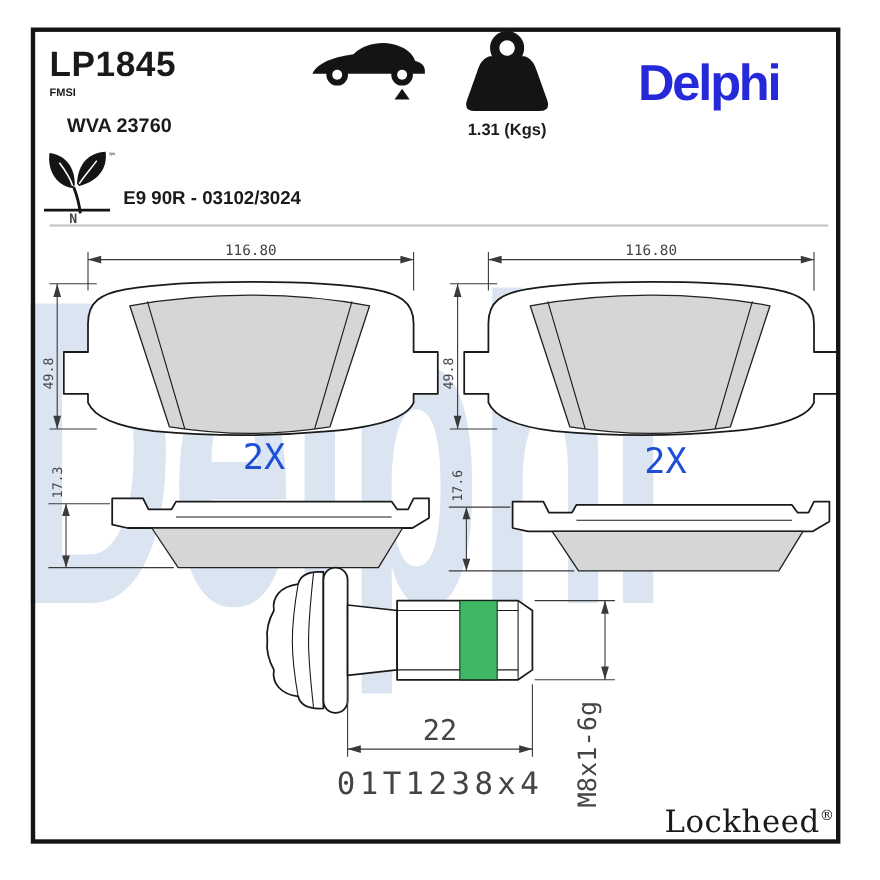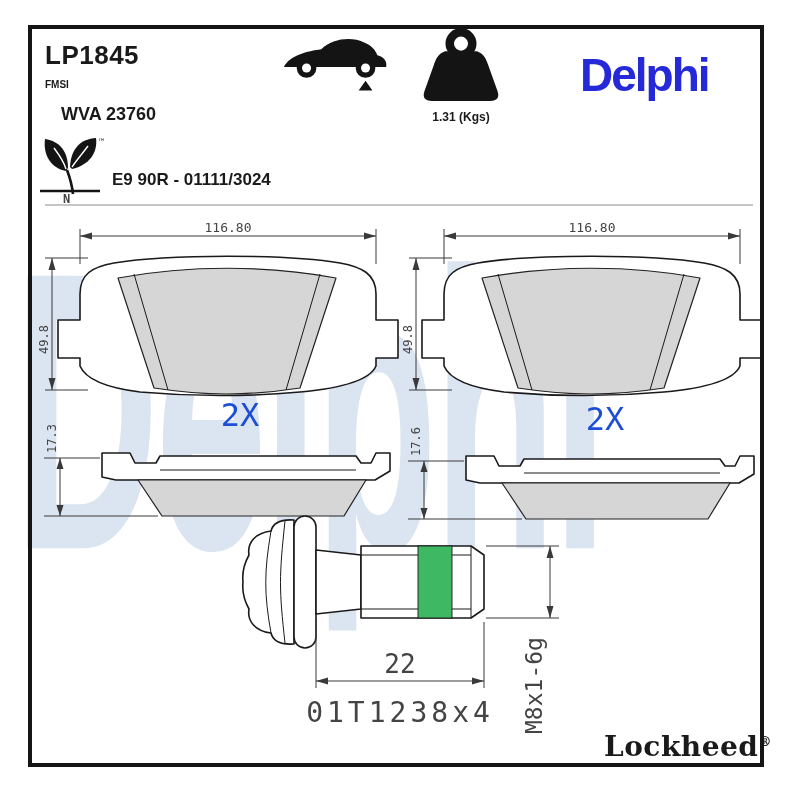--- a/index.html
+++ b/index.html
@@ -1,37 +1,37 @@
 <!DOCTYPE html>
 <html><head>
 <meta charset="utf-8">
 <style>
   html,body{margin:0;padding:0;background:#ffffff;}
   .page{position:relative;width:800px;height:800px;background:#ffffff;overflow:hidden;
         font-family:"Liberation Sans",sans-serif;color:#1a1a1a;}
   .frame{position:absolute;left:28px;top:25px;width:736px;height:742px;
          border:4px solid #141414;box-sizing:border-box;background:transparent;z-index:3;pointer-events:none;}
   .abs{position:absolute;}
-  .part-number{left:45px;top:40px;font-size:26px;font-weight:bold;letter-spacing:.5px;z-index:4;}
+  .part-number{left:45px;top:40px;font-size:32px;font-weight:bold;letter-spacing:.5px;z-index:4;}
   .fmsi{left:45px;top:79px;font-size:10px;font-weight:bold;z-index:4;}
   .wva{left:45px;top:104px;font-size:18px;font-weight:bold;z-index:4;margin-left:16px;}
   .car-icon{left:280px;top:34px;width:118px;height:60px;z-index:4;}
   .weight-icon{left:414px;top:28px;width:94px;height:82px;z-index:4;}
-  .weight-caption{left:398px;top:110px;width:126px;text-align:center;font-size:12px;font-weight:bold;z-index:4;}
+  .weight-caption{left:398px;top:110px;width:126px;text-align:center;font-size:15px;font-weight:bold;z-index:4;}
   .delphi-logo{left:580px;top:48px;font-size:46px;font-weight:bold;color:#2629d8;letter-spacing:-2px;z-index:4;}
   .eco-icon{left:36px;top:134px;width:74px;height:70px;z-index:4;}
   .homologation{left:112px;top:170px;font-size:17px;font-weight:bold;z-index:4;}
   .separator{left:45px;top:204px;width:708px;height:2px;background:#c6c6c6;z-index:1;}
   .watermark{left:14px;top:213px;font-size:300px;line-height:1;font-weight:bold;color:#dbe4f1;
              letter-spacing:-6px;white-space:nowrap;transform:scale(0.67,1.32);transform-origin:left top;
              z-index:0;user-select:none;}
   .draw{z-index:2;}
   .qty{width:90px;text-align:center;font-size:32px;color:#1d4ed8;
        font-family:"DejaVu Sans Mono",monospace;z-index:2;}
-  .lockheed{left:604px;top:730px;font-family:"DejaVu Serif",serif;font-weight:bold;
+  .lockheed{left:604px;top:730px;font-family:"DejaVu Serif",serif;font-weight:normal;
             font-size:28px;letter-spacing:.5px;z-index:4;}
   .lockheed sup{font-size:13px;}
   svg text{font-family:"DejaVu Sans Mono",monospace;fill:#444;}
   svg .part{fill:#ffffff;stroke:#1a1a1a;stroke-width:1.6;stroke-linejoin:round;}
   svg .pad{fill:#d6d6d6;stroke:#222;stroke-width:1.2;stroke-linejoin:round;}
   svg .dimline{stroke:#3a3a3a;stroke-width:1;fill:none;}
   svg .thin{stroke:#1a1a1a;stroke-width:1;fill:none;}
   svg .arrow{fill:#3a3a3a;stroke:none;}
   svg .ink{fill:#141414;stroke:none;}
 </style>
@@ -68,21 +68,21 @@
   <svg class="abs eco-icon" viewBox="0 0 74 70">
     <path class="ink" d="M30,37 C14,34 7,20 9,5 C24,7 32,18 32,34 Z"></path>
     <path class="ink" d="M34,33 C35,14 45,5 60,4 C62,19 53,31 36,35 Z"></path>
     <path d="M18,14 C24,22 28,28 30,35" fill="none" stroke="#ffffff" stroke-width="1.4"></path>
     <path d="M52,12 C46,20 40,27 36,33" fill="none" stroke="#ffffff" stroke-width="1.4"></path>
     <path d="M31,36 C34,44 36,50 37,60" fill="none" stroke="#141414" stroke-width="2.6"></path>
     <text x="63" y="11" font-size="9" fill="#141414">™</text>
     <line x1="4" y1="57" x2="64" y2="57" stroke="#141414" stroke-width="2.6"></line>
     <text x="27" y="69" font-size="12" font-weight="bold" fill="#141414" font-family="Liberation Sans,sans-serif">N</text>
   </svg>
-  <div class="abs homologation">E9 90R - 01111/3024</div>
+  <div class="abs homologation">E9 90R - 03102/3024</div>
 
   <svg class="abs draw" style="left:38px;top:220px;width:365px;height:190px" viewBox="0 0 365 190">
     <line class="dimline" x1="42" y1="16" x2="338" y2="16"></line>
     <polygon class="arrow" points="42,16 54,12.5 54,19.5"></polygon>
     <polygon class="arrow" points="338,16 326,12.5 326,19.5"></polygon>
     <line class="dimline" x1="42" y1="9" x2="42" y2="44"></line>
     <line class="dimline" x1="338" y1="9" x2="338" y2="44"></line>
     <text x="190" y="12" text-anchor="middle" font-size="13">116.80</text>
     <line class="dimline" x1="14" y1="38" x2="14" y2="170"></line>
     <polygon class="arrow" points="14,38 10.5,50 17.5,50"></polygon>

